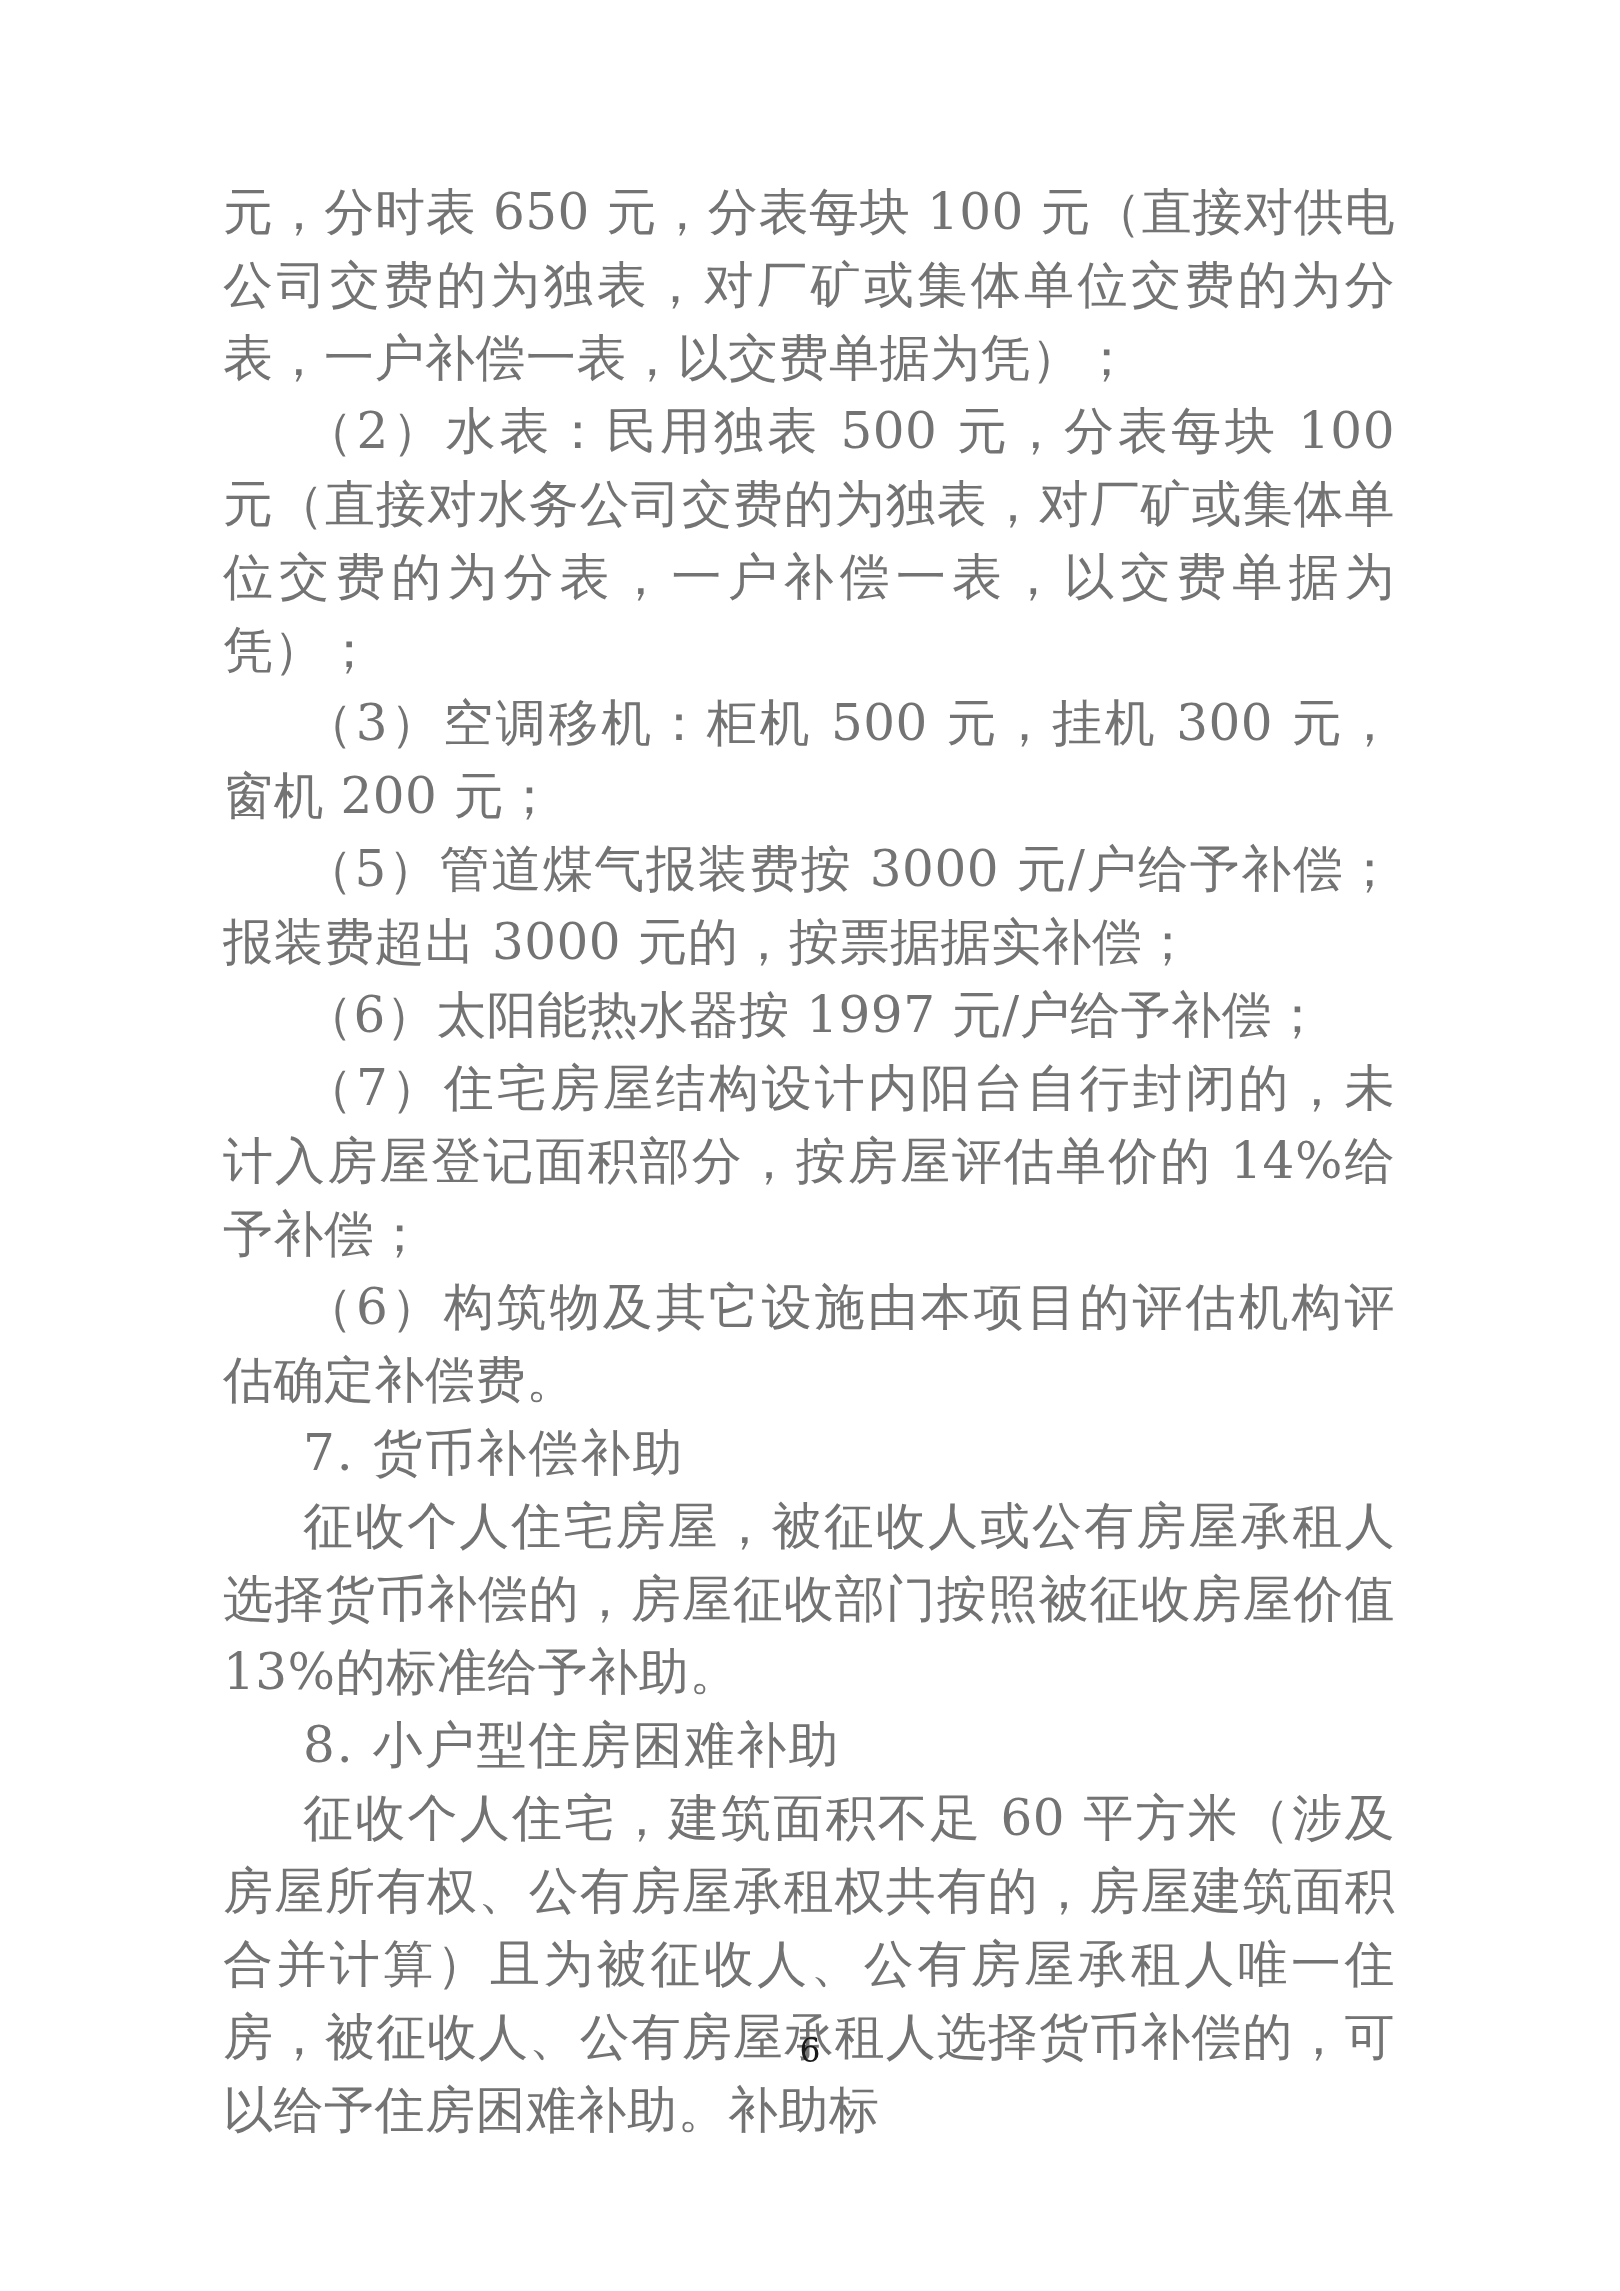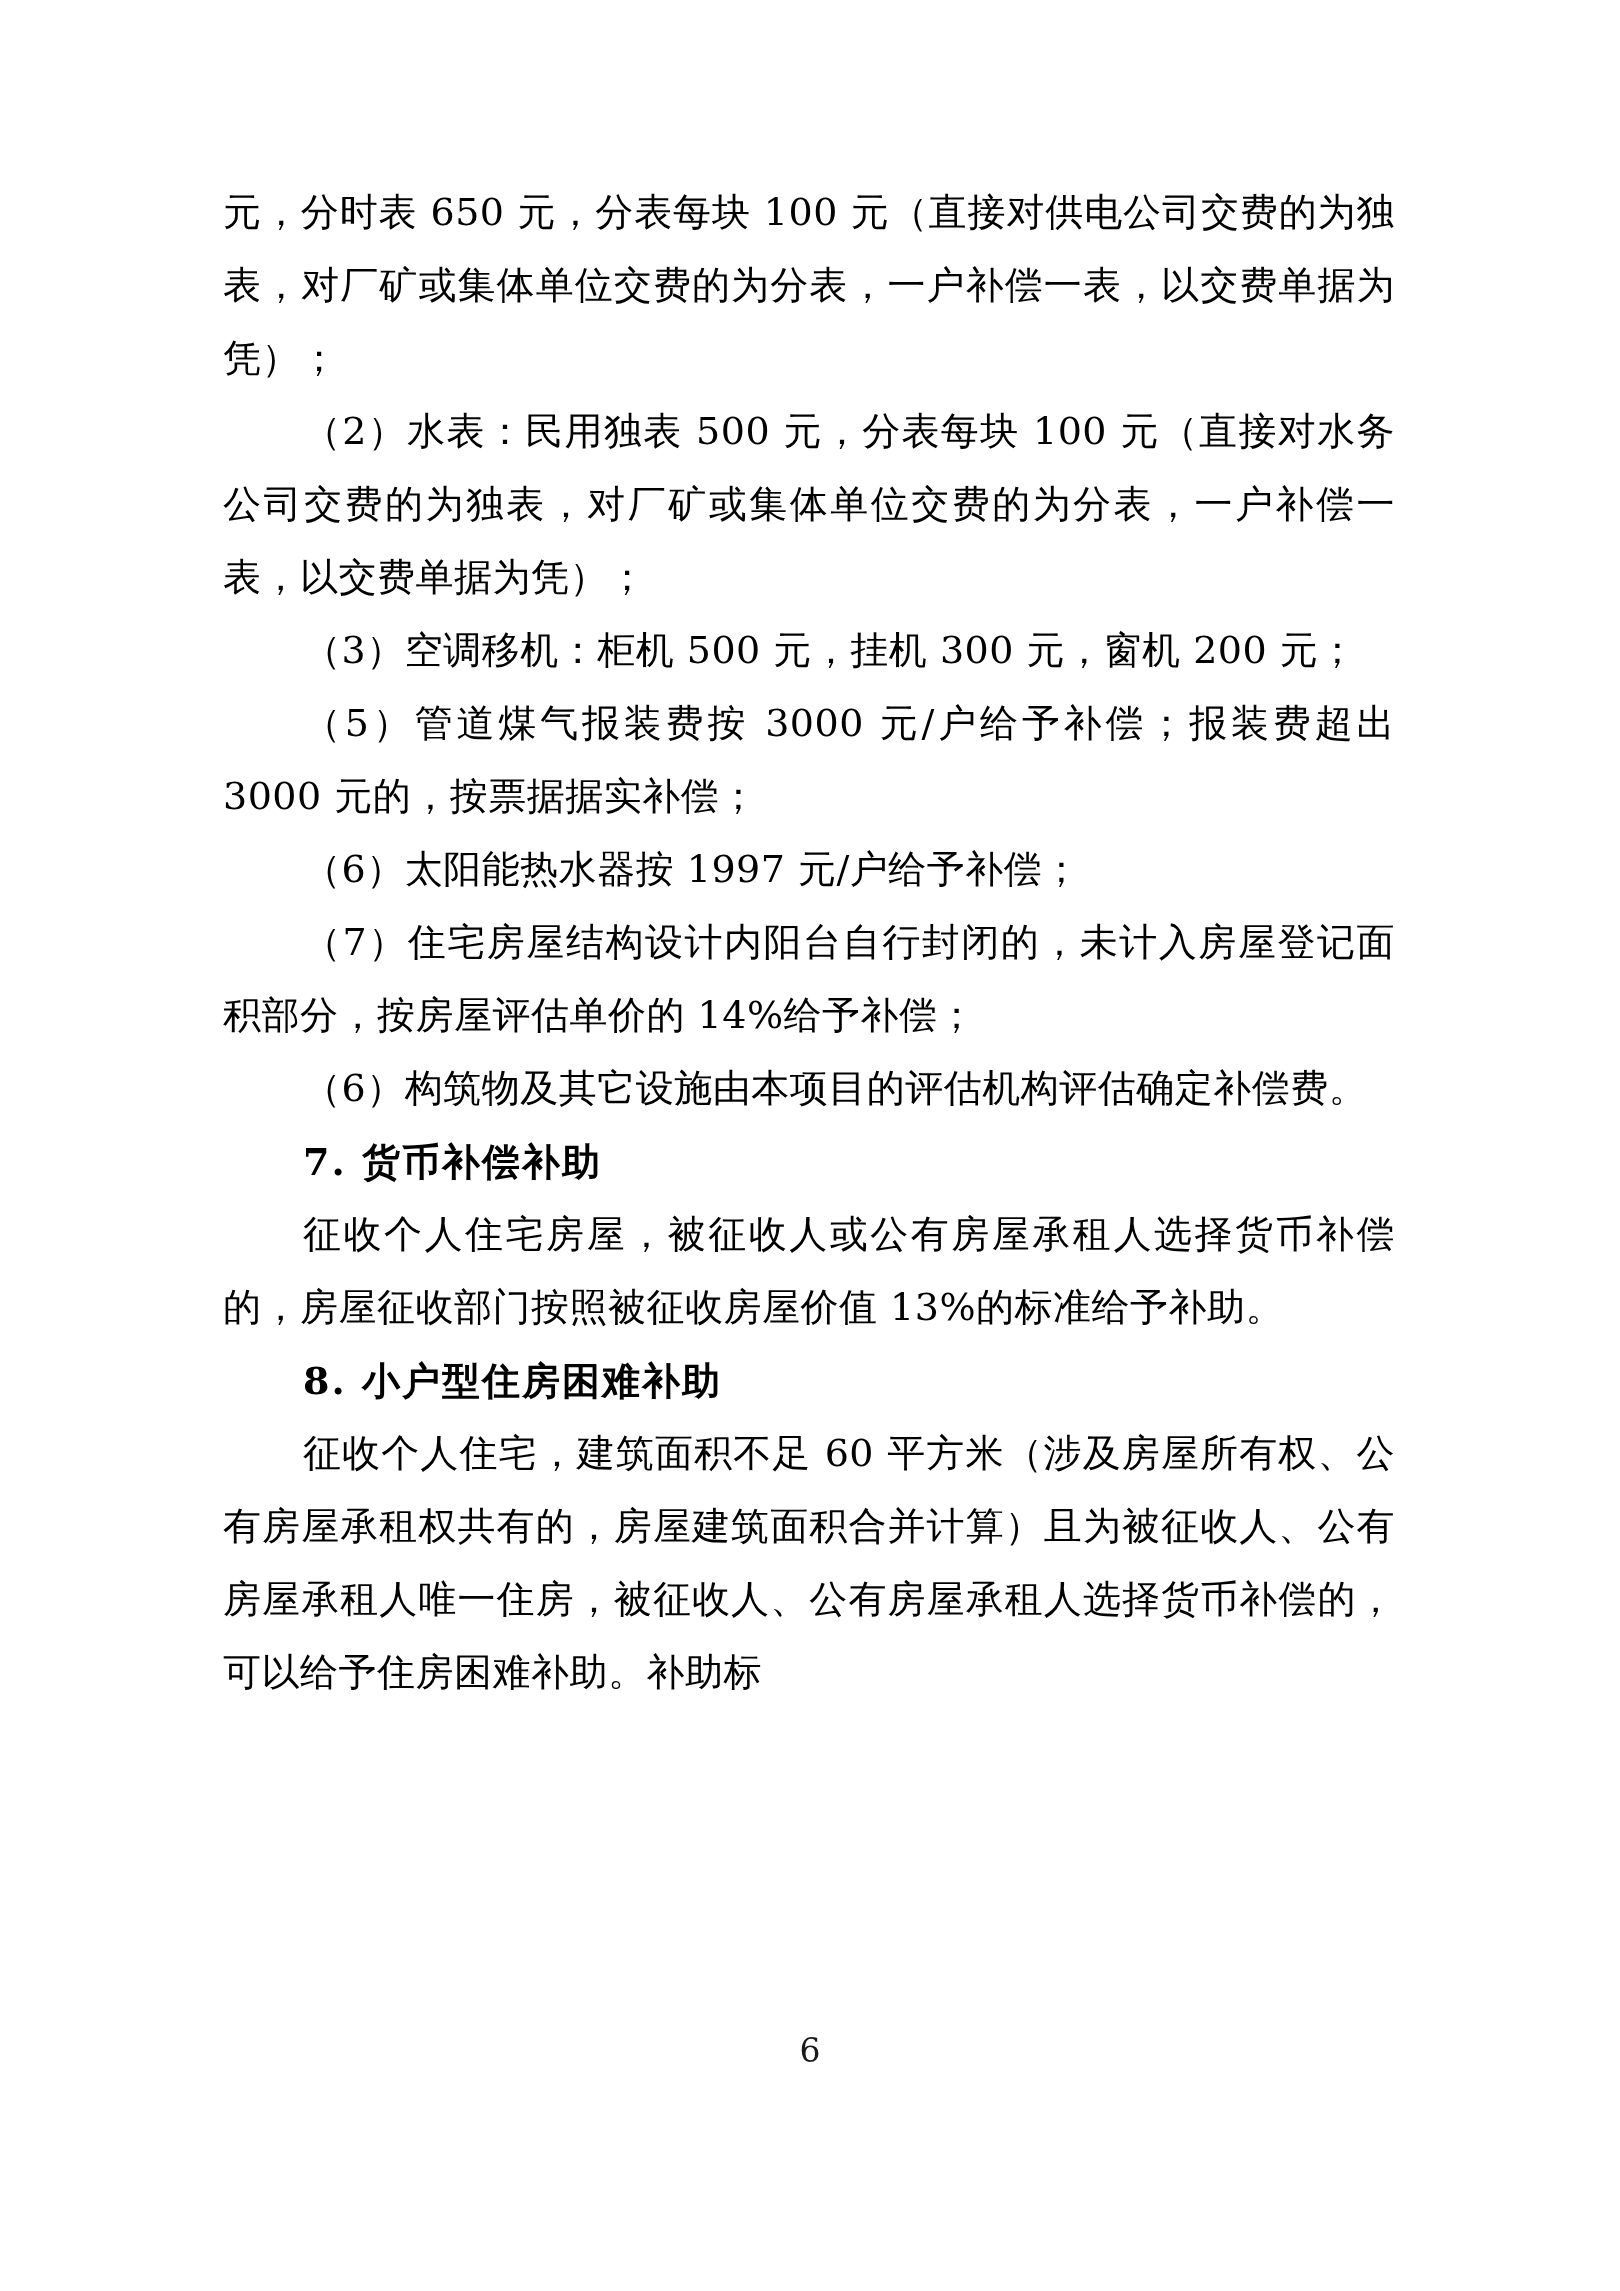--- a/index.html
+++ b/index.html
@@ -19,33 +19,33 @@
     overflow: hidden;
   }
   .content {
     position: absolute;
     left: 223px;
     top: 176px;
     width: 1172px;
   }
   p {
     margin: 0 0 0 0;
-    font-size: 38px;
+    font-size: 50px;
     line-height: 73px;
     text-align: justify;
     text-justify: inter-character;
     letter-spacing: 0.5px;
-    color: #000000;
+    color: #737373;
   }
   p.indent {
     text-indent: 80px;
   }
   p.heading {
     text-indent: 80px;
-    font-weight: bold;
+    font-weight: normal;
     letter-spacing: 2px;
   }
   .pagenum {
     position: absolute;
     left: 0;
     right: 0;
     top: 2031px;
     text-align: center;
     font-size: 33px;
     font-family: "DejaVu Serif", "Liberation Serif", serif;

